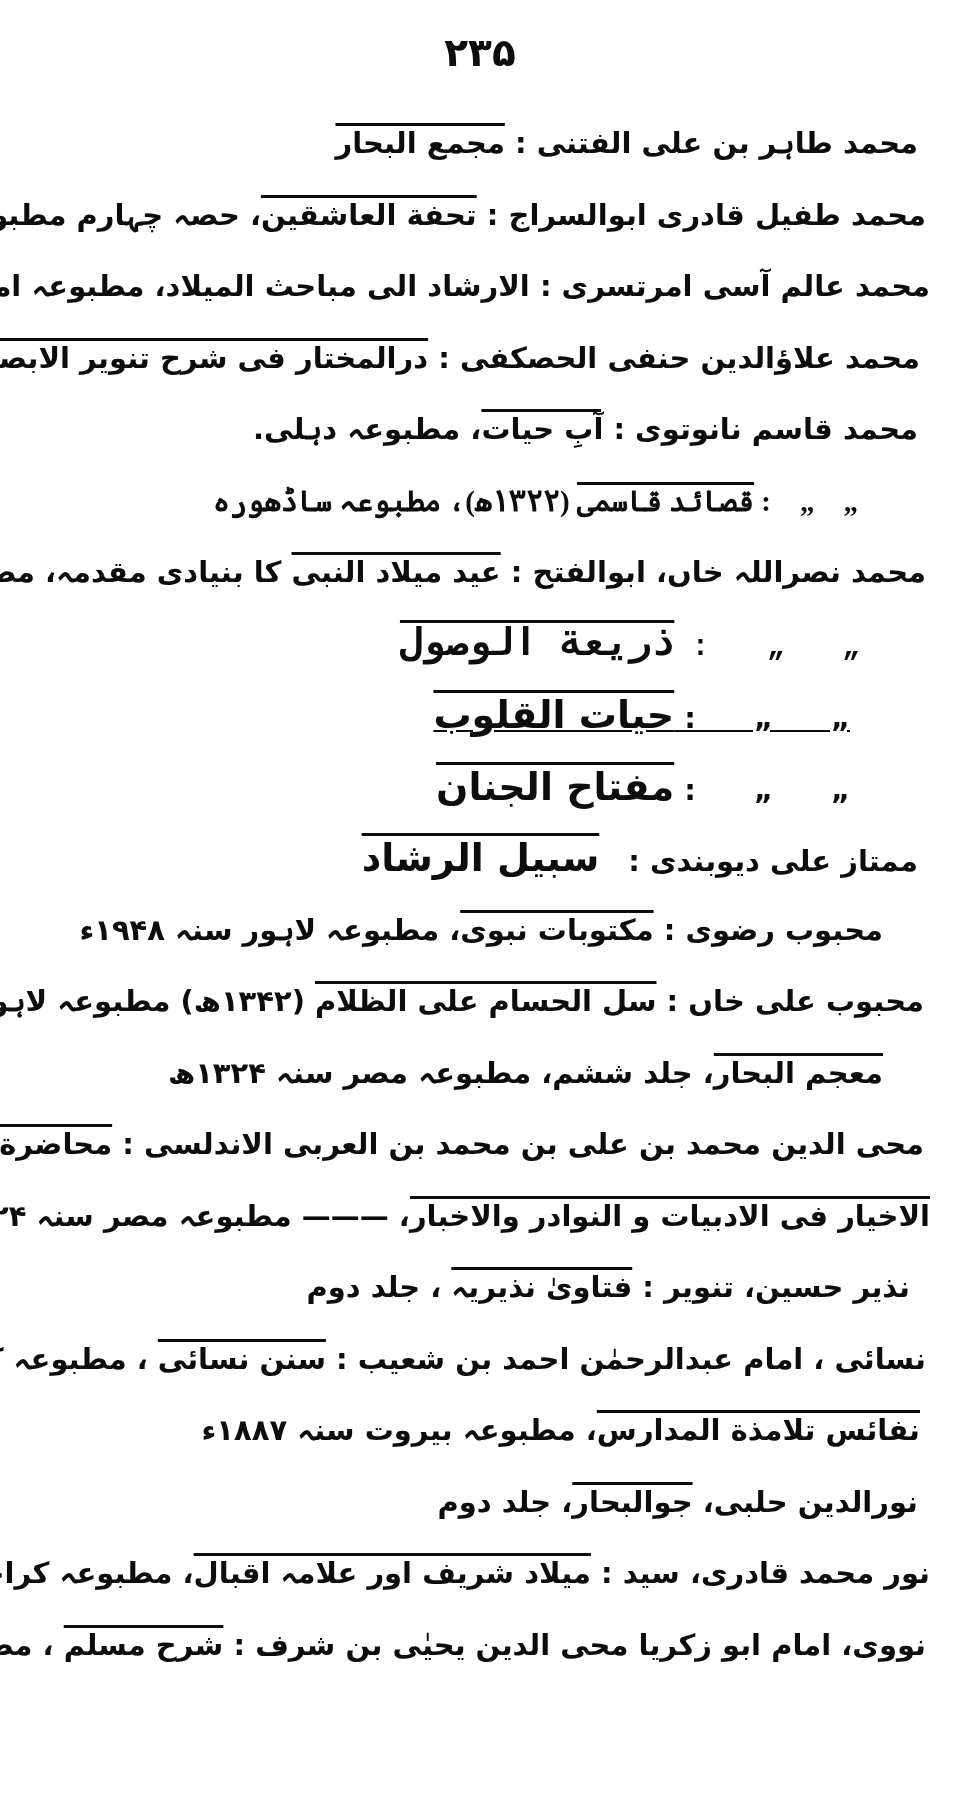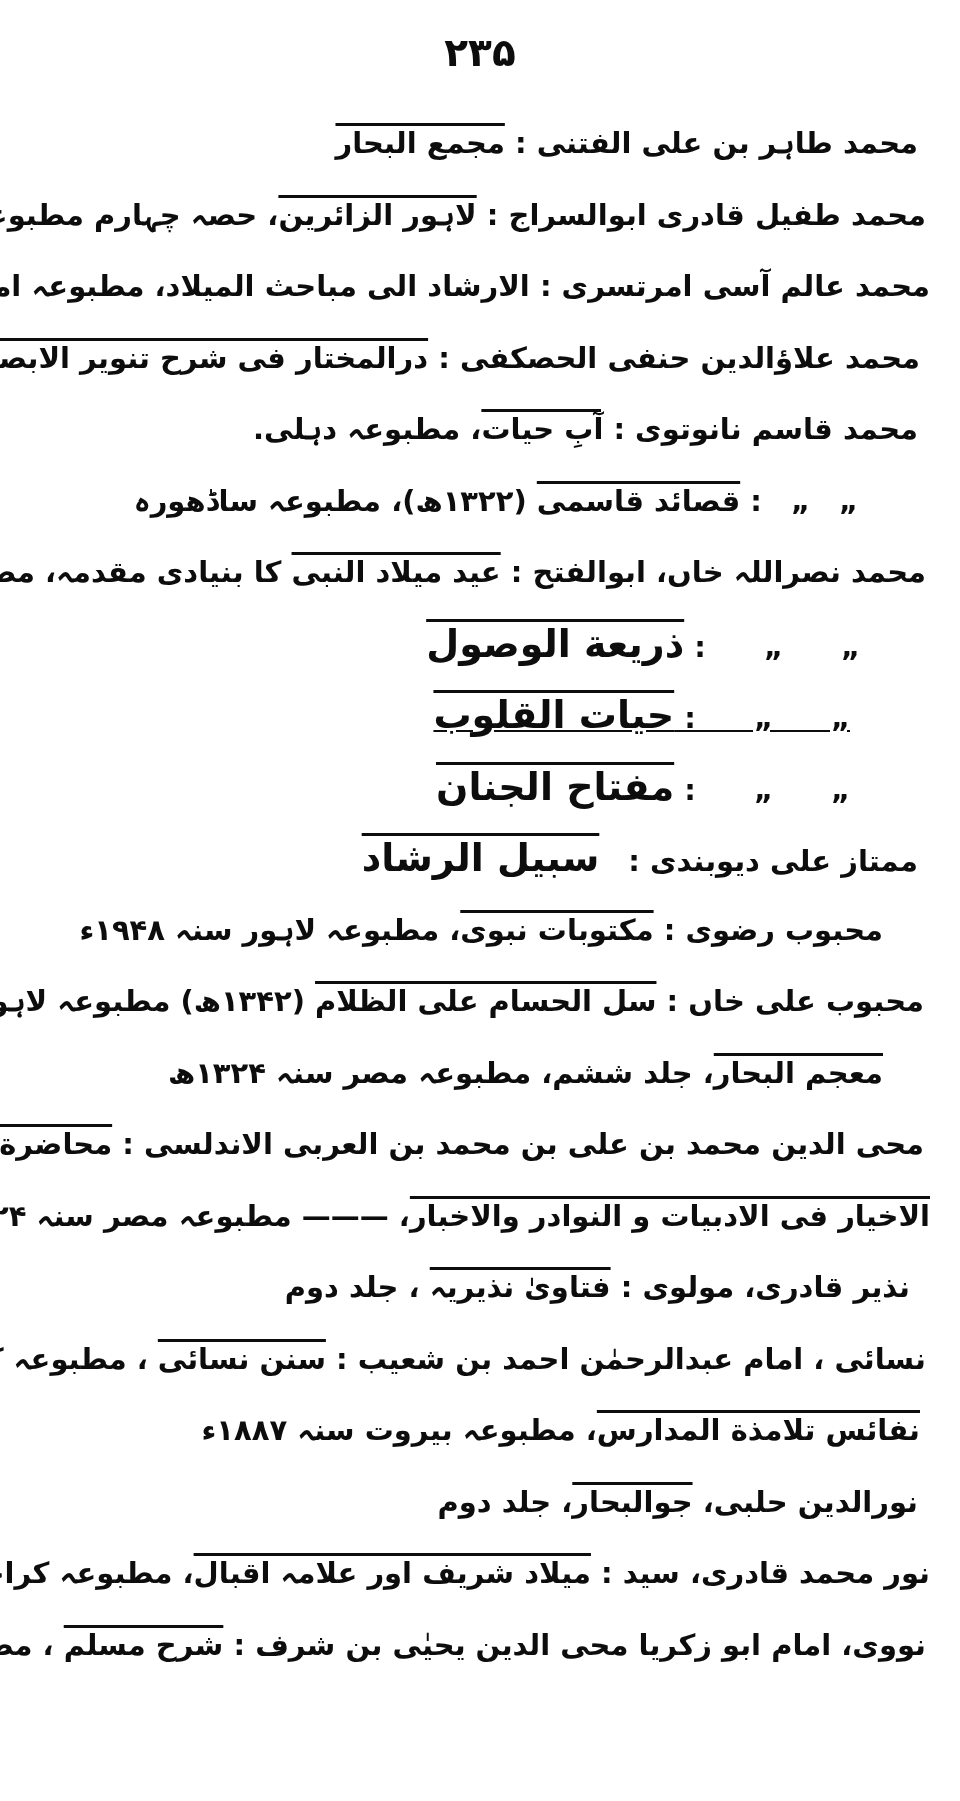--- a/index.html
+++ b/index.html
@@ -33,34 +33,34 @@
   }
   .big{font-size:38px;}
 </style>
 </head>
 <body>
 
 <div class="page-number">۲۳۵</div>
 
 <div class="bib">
     <div class="line" style="padding-right: 20px;"><span>محمد طاہر بن علی الفتنی : </span><span class="title">مجمع البحار</span></div>
-    <div class="line" style="padding-right: 12px;"><span>محمد طفیل قادری ابوالسراج : </span><span class="title">لاہور الزائرین</span><span>، حصہ چہارم مطبوعہ کراچی ۱۹۸۷ء</span></div>
+    <div class="line" style="padding-right: 12px;"><span>محمد طفیل قادری ابوالسراج : </span><span class="title">تحفة العاشقین</span><span>، حصہ چہارم مطبوعہ کراچی ۱۹۸۷ء</span></div>
     <div class="line" style="padding-right: 8px;"><span>محمد عالم آسی امرتسری : الارشاد الی مباحث المیلاد، مطبوعہ امرتسر ۱۹۳۲ء</span></div>
     <div class="line" style="padding-right: 18px;"><span>محمد علاؤالدین حنفی الحصکفی : </span><span class="title">درالمختار فی شرح تنویر الابصار</span></div>
     <div class="line" style="padding-right: 20px;"><span>محمد قاسم نانوتوی : </span><span class="title">آبِ حیات</span><span>، مطبوعہ دہلی.</span></div>
-    <div class="line" style="padding-right: 80px;"><span>„ „ : </span><span class="title">قصائد قاسمی</span><span> (۱۳۲۲ھ)، مطبوعہ ساڈھورہ</span></div>
+    <div class="line" style="padding-right: 80px; font-family: Liberation Serif, serif;"><span>„ „ : </span><span class="title">قصائد قاسمی</span><span> (۱۳۲۲ھ)، مطبوعہ ساڈھورہ</span></div>
     <div class="line" style="padding-right: 12px;"><span>محمد نصراللہ خاں، ابوالفتح : </span><span class="title">عید میلاد النبی</span><span> کا بنیادی مقدمہ، مطبوعہ کراچی؛</span></div>
-    <div class="line" style="padding-right: 78px;"><span>„  „  : </span><span class="title big">ذریعة الوصول</span></div>
+    <div class="line" style="padding-right: 78px; font-family: Liberation Mono, monospace;"><span>„  „  : </span><span class="title big">ذریعة الوصول</span></div>
     <div class="line" style="padding-right: 88px; text-decoration: underline;"><span>„  „  : </span><span class="title big">حیات القلوب</span></div>
     <div class="line" style="padding-right: 88px;"><span>„  „  : </span><span class="title big">مفتاح الجنان</span></div>
     <div class="line" style="padding-right: 20px; text-align: right;"><span>ممتاز علی دیوبندی : </span><span class="title big">سبیل الرشاد</span></div>
     <div class="line" style="padding-right: 55px;"><span>محبوب رضوی : </span><span class="title">مکتوبات نبوی</span><span>، مطبوعہ لاہور سنہ ۱۹۴۸ء</span></div>
     <div class="line" style="padding-right: 14px;"><span>محبوب علی خاں : </span><span class="title">سل الحسام علی الظلام</span><span> (۱۳۴۲ھ) مطبوعہ لاہور</span></div>
     <div class="line" style="padding-right: 55px;"><span class="title">معجم البحار</span><span>، جلد ششم، مطبوعہ مصر سنہ ۱۳۲۴ھ</span></div>
     <div class="line" style="padding-right: 14px;"><span>محی الدین محمد بن علی بن محمد بن العربی الاندلسی : </span><span class="title">محاضرة الابرار و مسامرة</span></div>
     <div class="line" style="padding-right: 8px;"><span class="title">الاخیار فی الادبیات و النوادر والاخبار</span><span>، ——— مطبوعہ مصر سنہ ۱۳۲۴ھ / سنہ ۱۹۰۷ء</span></div>
-    <div class="line" style="padding-right: 28px;"><span>نذیر قادری، مولوی : </span><span class="title">فتاویٰ نذیریہ</span><span> ، جلد دوم</span></div>
+    <div class="line" style="padding-right: 28px;"><span>نذیر حسین، تنویر : </span><span class="title">فتاویٰ نذیریہ</span><span> ، جلد دوم</span></div>
     <div class="line" style="padding-right: 12px;"><span>نسائی ، امام عبدالرحمٰن احمد بن شعیب : </span><span class="title">سنن نسائی</span><span> ، مطبوعہ کراچی</span></div>
     <div class="line" style="padding-right: 18px;"><span class="title">نفائس تلامذة المدارس</span><span>، مطبوعہ بیروت سنہ ۱۸۸۷ء</span></div>
     <div class="line" style="padding-right: 20px;"><span>نورالدین حلبی، </span><span class="title">جوالبحار</span><span>، جلد دوم</span></div>
     <div class="line" style="padding-right: 8px;"><span>نور محمد قادری، سید : </span><span class="title">میلاد شریف اور علامہ اقبال</span><span>، مطبوعہ کراچی سنہ ۱۹۸۷ء</span></div>
     <div class="line" style="padding-right: 12px;"><span>نووی، امام ابو زکریا محی الدین یحیٰی بن شرف : </span><span class="title">شرح مسلم</span><span> ، مطبوعہ دہلی</span></div>
   </div>
 
 </body></html>

